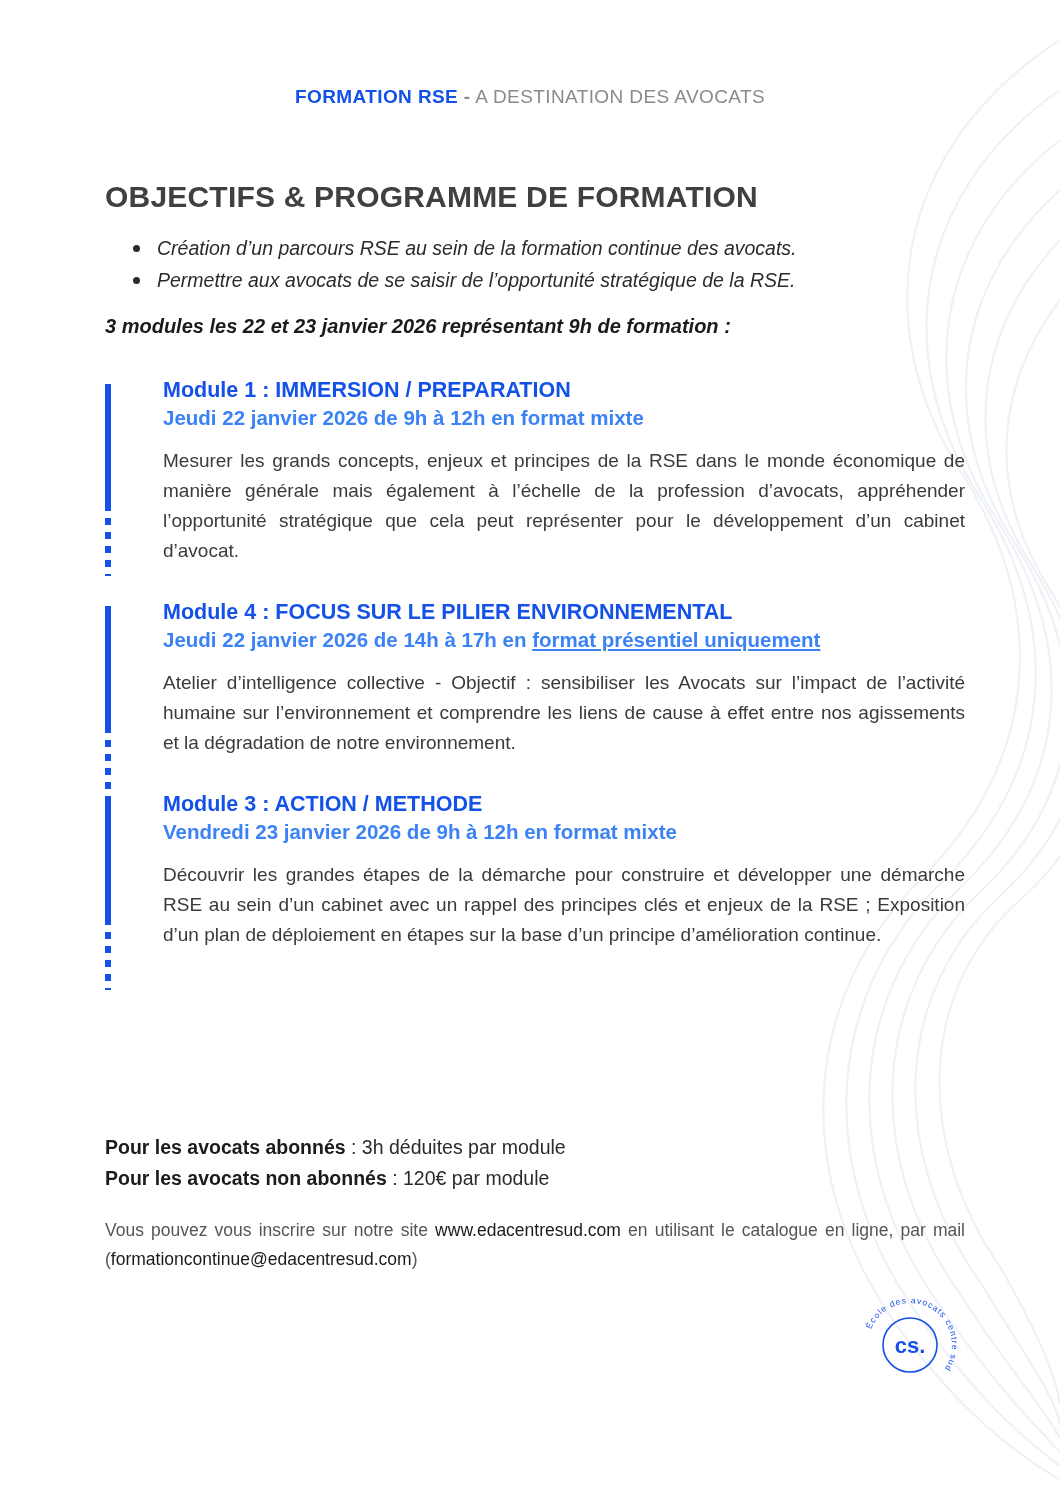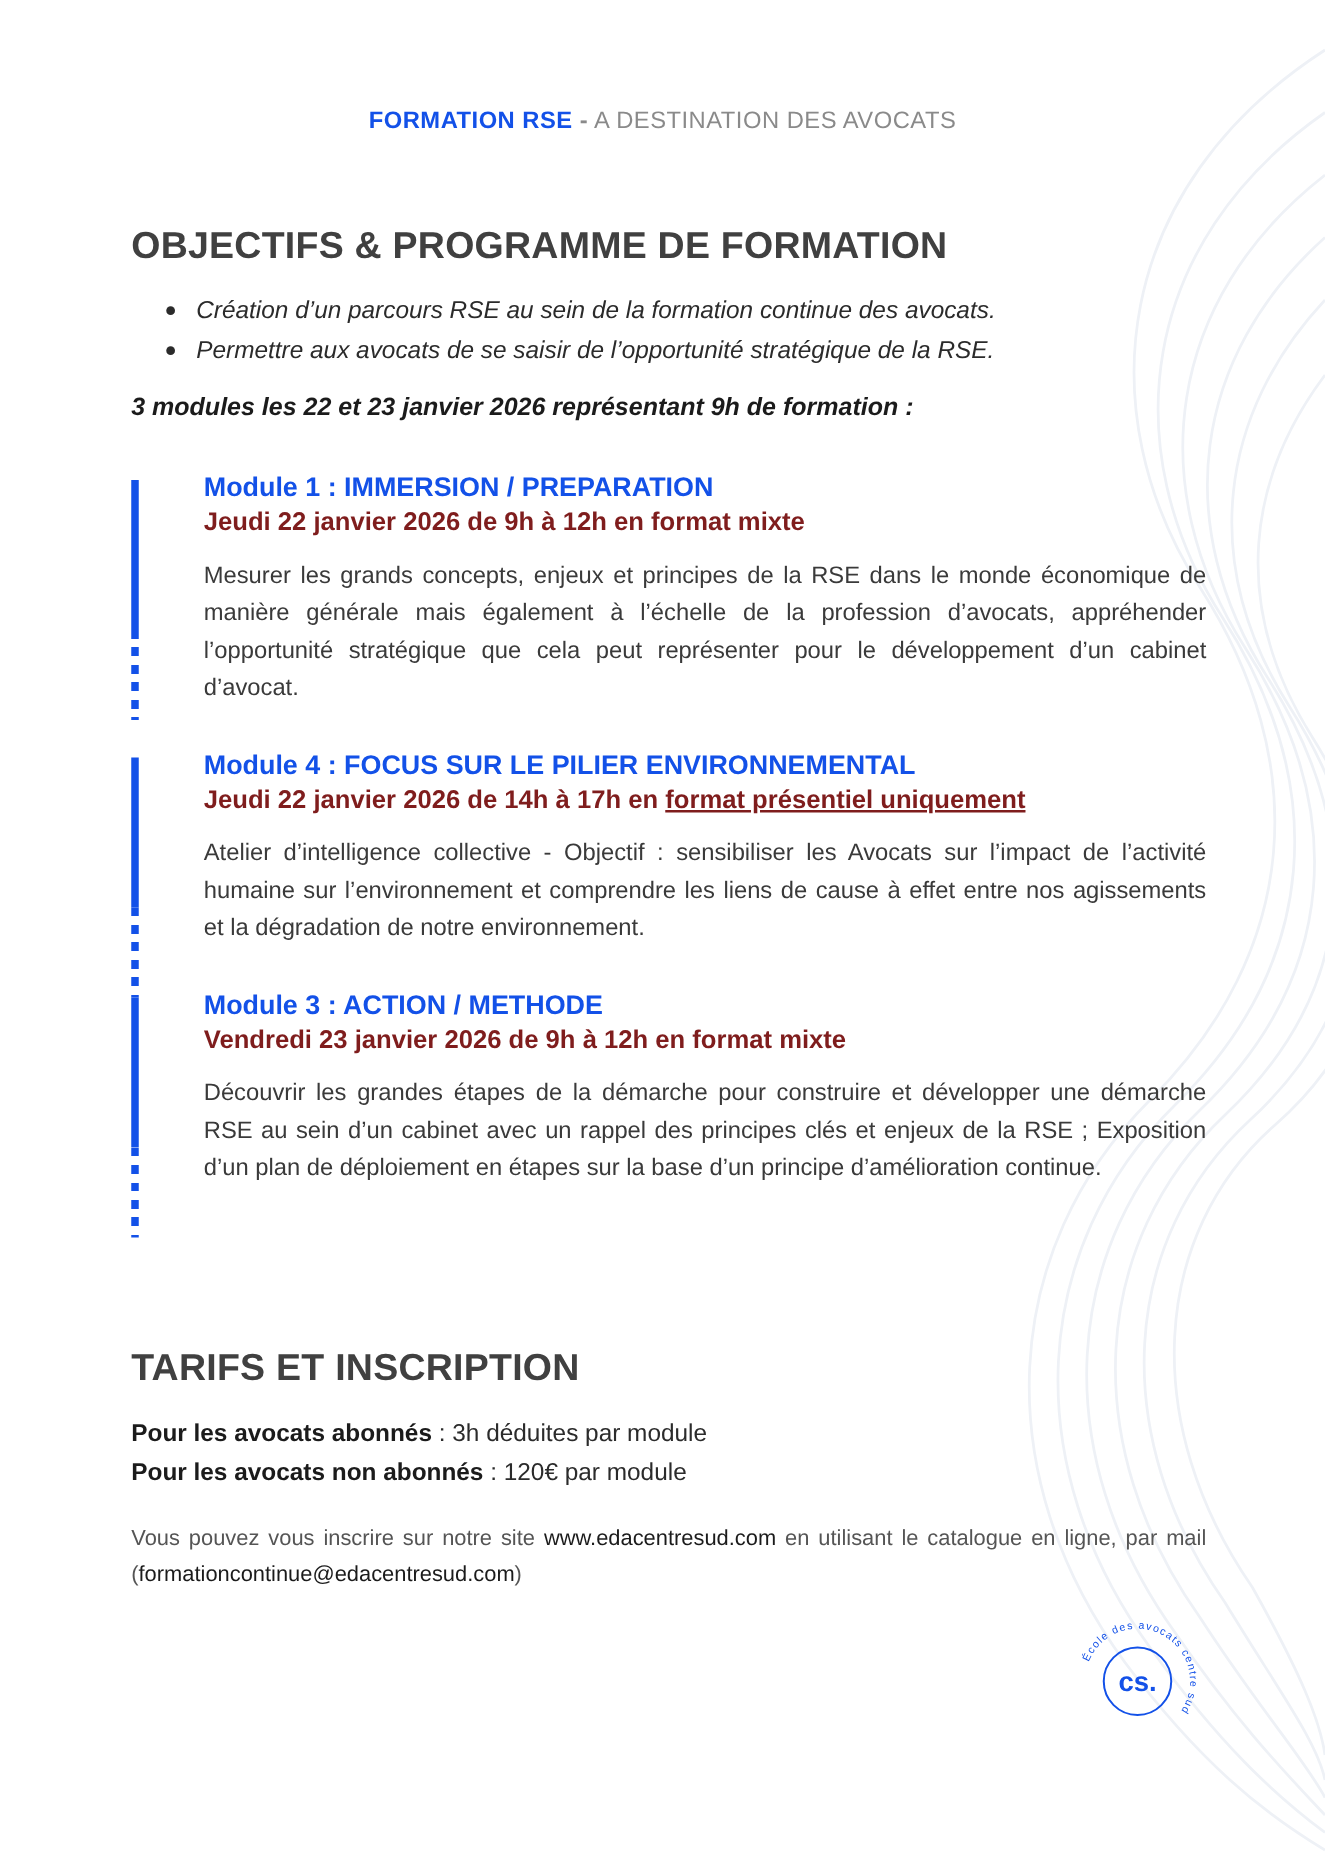--- a/index.html
+++ b/index.html
@@ -145,21 +145,21 @@
       rgba(255,255,255,0) 14px
     );
   }
   .module-title {
     color: #1351e8;
     font-weight: bold;
     font-size: 21.5px;
     margin-bottom: 3px;
   }
   .module-date {
-    color: #7f1d1d;
+    color: #3b82f6;
     font-weight: bold;
     font-size: 20.5px;
     margin-bottom: 16px;
   }
   .module-date .u {
     text-decoration: underline;
   }
   .module-body {
     font-size: 19px;
     line-height: 30px;
@@ -274,21 +274,20 @@
       </div>
       <div class="module-title">Module 3 : ACTION / METHODE</div>
       <div class="module-date">
         <span>Vendredi 23 janvier 2026 de 9h à 12h en format mixte</span><span class="u"></span>
       </div>
       <div class="module-body">Découvrir les grandes étapes de la démarche pour construire et développer une démarche RSE au sein d’un cabinet avec un rappel des principes clés et enjeux de la RSE ; Exposition d’un plan de déploiement en étapes sur la base d’un principe d’amélioration continue.</div>
     </div>
 
   </div>
 
-  <div class="section-title" id="tarifs-title">TARIFS ET INSCRIPTION</div>
 
   <div class="tarifs-lines">
     <div>
       <b>Pour les avocats abonnés</b><span> : 3h déduites par module</span>
     </div>
     <div>
       <b>Pour les avocats non abonnés</b><span> : 120€ par module</span>
     </div>
   </div>
 

